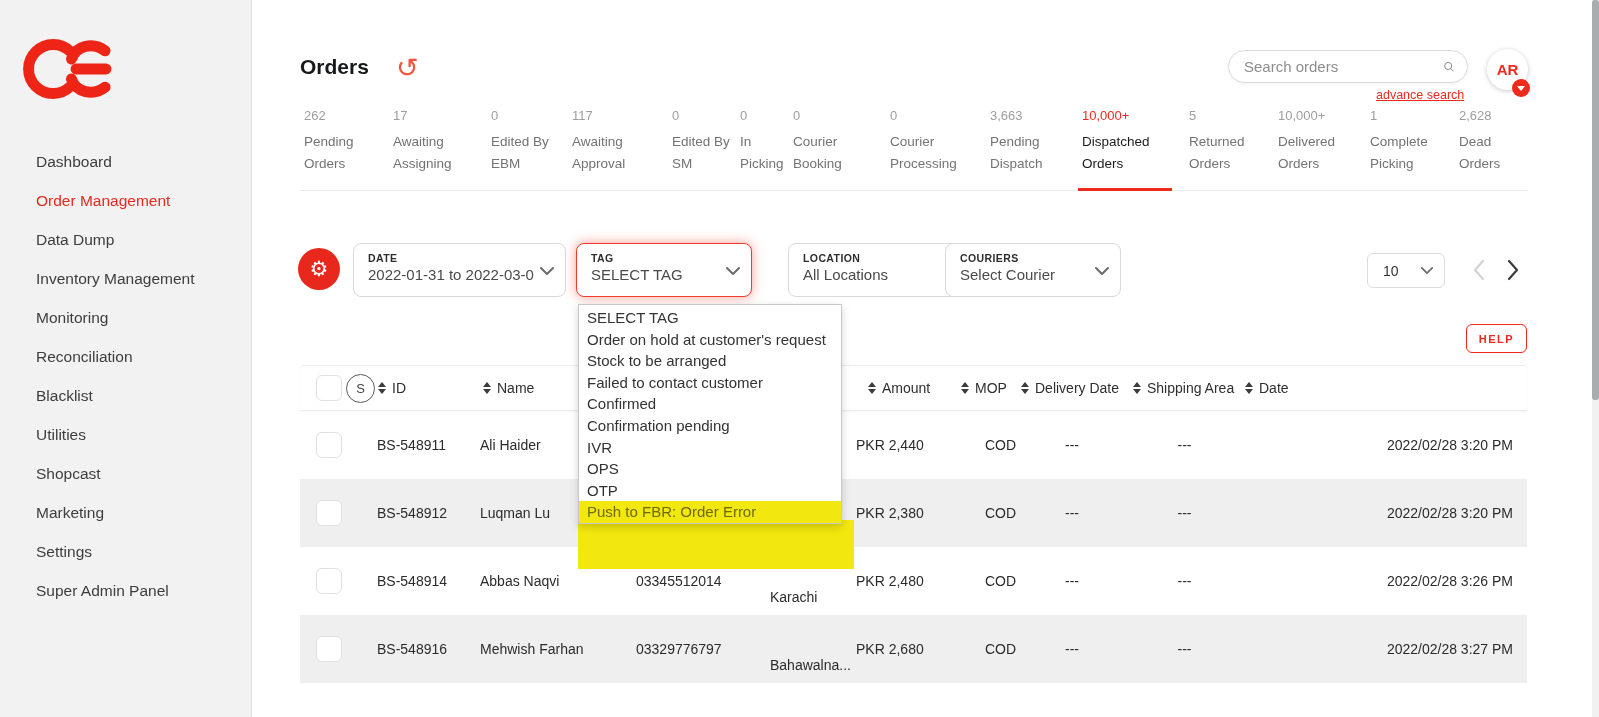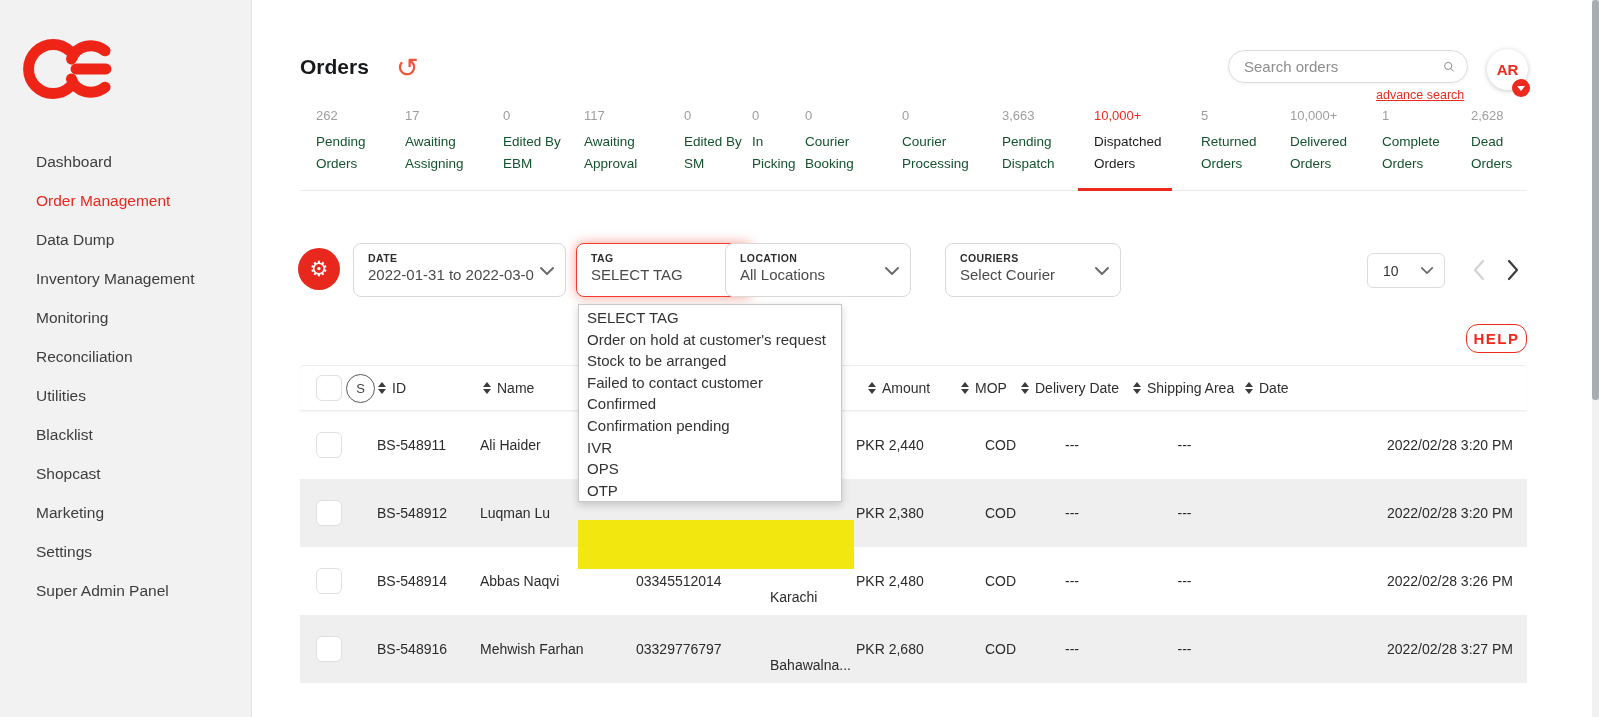--- a/index.html
+++ b/index.html
@@ -31,24 +31,24 @@
                 text-decoration:underline; cursor:pointer; }
   #avatar { position:absolute; left:1487px; top:49px; width:41px; height:41px; border-radius:50%;
             background:#fff; box-shadow:0 1px 5px rgba(0,0,0,.22); display:flex; align-items:center;
             justify-content:center; font-weight:700; font-size:15px; color:#ee2a1e; cursor:pointer; }
   #avatar-badge { position:absolute; left:1512px; top:79px; width:18px; height:18px; border-radius:50%;
                   background:#ee2a1e; display:flex; align-items:center; justify-content:center; cursor:pointer; }
   #avatar-badge::after { content:""; border-left:4px solid transparent; border-right:4px solid transparent;
                          border-top:5px solid #fff; }
 
   
-  #stats { position:absolute; left:316px; top:108px; display:flex;align-items:flex-end; }
+  #stats { position:absolute; left:304px; top:108px; display:flex;align-items:flex-end; }
   .stat { cursor:pointer; }
   .stat .num { font-size:13px; color:#9e9e9e; margin-bottom:8px; }
-  .stat .lbl { font-size:13.5px; color:#14532d; line-height:1.6; white-space:pre-line; }
+  .stat .lbl { font-size:13.5px; color:#737373; line-height:1.6; white-space:pre-line; }
   .stat.active .num { color:#ee2a1e; }
   .stat.active .lbl { color:#1b1b1b; }
   .stat:nth-child(1){width:89px}.stat:nth-child(2){width:98px}.stat:nth-child(3){width:81px}
   .stat:nth-child(4){width:100px}.stat:nth-child(5){width:68px}.stat:nth-child(6){width:53px}
   .stat:nth-child(7){width:97px}.stat:nth-child(8){width:100px}.stat:nth-child(9){width:92px}
   .stat:nth-child(10){width:107px}.stat:nth-child(11){width:89px}.stat:nth-child(12){width:92px}
   .stat:nth-child(13){width:89px}.stat:nth-child(14){width:72px}
   #stats-divider { position:absolute; left:300px; top:190px; width:1227px; height:1px; background:#ebebeb; }
   #active-underline { position:absolute; left:1078px; top:188px; width:94px; height:3px; background:#ee2a1e; }
 
@@ -56,30 +56,30 @@
   #gear-btn { position:absolute; left:298px; top:248px; width:42px; height:42px; border-radius:50%;
               background:#e8281c; display:flex; align-items:center; justify-content:center; cursor:pointer; }
   #gear-btn span { color:#fff; font-size:21px; font-family:"DejaVu Sans", sans-serif; }
   .fbox { position:absolute; top:243px; height:54px; background:#fff; border:1px solid #d9d9d9;
           border-radius:8px; padding:8px 30px 0 14px; cursor:pointer; }
   .fbox .flabel { font-size:10.5px; font-weight:700; letter-spacing:.4px; color:#2d2d2d; }
   .fbox .fvalue { font-size:15px; color:#4a4a4a; margin-top:2px; white-space:nowrap; overflow:hidden; }
   .fbox .chev { position:absolute; right:10px; top:22px; }
   #f-date { left:353px; width:213px; }
   #f-tag  { left:576px; width:176px; border:1.5px solid #f03c2e; box-shadow:0 0 12px rgba(240,60,40,.5); }
-  #f-loc  { left:725px; width:186px; }
+  #f-loc  { left:788px; width:186px; }
   #f-cour { left:945px; width:176px; }
   #pagesize { position:absolute; left:1367px; top:253px; width:78px; height:35px; border:1px solid #dcdcdc;
               border-radius:6px; background:#fff; display:flex; align-items:center; cursor:pointer; }
   #pagesize .pval { font-size:14px; color:#333; padding-left:15px; flex:1; }
   #pagesize .chev { margin-right:10px; }
   #prev-page { position:absolute; left:1472px; top:258px; cursor:default; }
   #next-page { position:absolute; left:1506px; top:258px; cursor:pointer; }
   #help-btn { position:absolute; left:1466px; top:324px; width:61px; height:29px; background:#fff;
-              border:1px solid #ee2a1e; border-radius:12px; color:#ee2a1e; font-size:15px; font-weight:700;
+              border:1px solid #ee2a1e; border-radius:6px; color:#ee2a1e; font-size:11px; font-weight:700;
               letter-spacing:1.5px; display:flex; align-items:center; justify-content:center; cursor:pointer; }
 
   
   #table { position:absolute; left:300px; top:365px; width:1227px; }
   .trow { display:grid; grid-template-columns:40px 36px 104px 140px 125px 105px 105px 62px 110px 115px 285px;
           align-items:center; }
   #thead { height:46px; background:#fff; border-top:1px solid #ececec; border-bottom:1px solid #ececec;
            border-radius:4px 4px 0 0; box-shadow:0 1px 2px rgba(0,0,0,.04); }
   .hcell { display:flex; align-items:center; gap:6px; font-size:14px; color:#2f2f2f; cursor:pointer; }
   .sort { display:flex; flex-direction:column; gap:2.5px; }
@@ -129,22 +129,22 @@
     <path d="M 66 35 L 99 35"></path>
     <path d="M 61 46 C 66 61, 85 65, 98 55"></path>
   </svg>
   <ul id="nav">
     <li>Dashboard</li>
     <li class="active">Order Management</li>
     <li>Data Dump</li>
     <li>Inventory Management</li>
     <li>Monitoring</li>
     <li>Reconciliation</li>
+    <li>Blacklist</li>
     <li>Utilities</li>
-    <li>Blacklist</li>
     <li>Shopcast</li>
     <li>Marketing</li>
     <li>Settings</li>
     <li>Super Admin Panel</li>
   </ul>
 </div>
 
 <div id="page-title">Orders</div>
 <div id="refresh-ico">↻</div>
 
@@ -216,21 +216,21 @@
 Orders</div>
     </div>
   <div class="stat">
       <div class="num">10,000+</div>
       <div class="lbl">Delivered
 Orders</div>
     </div>
   <div class="stat">
       <div class="num">1</div>
       <div class="lbl">Complete
-Orders</div>
+Picking</div>
     </div>
   <div class="stat">
       <div class="num">2,628</div>
       <div class="lbl">Dead
 Orders</div>
     </div>
 </div>
 <div id="stats-divider"></div>
 <div id="active-underline"></div>
 
@@ -383,16 +383,17 @@
 <div id="tag-dropdown">
   <div class="dd-item">SELECT TAG</div>
   <div class="dd-item">Order on hold at customer's request</div>
   <div class="dd-item">Stock to be arranged</div>
   <div class="dd-item">Failed to contact customer</div>
   <div class="dd-item">Confirmed</div>
   <div class="dd-item">Confirmation pending</div>
   <div class="dd-item">IVR</div>
   <div class="dd-item">OPS</div>
   <div class="dd-item">OTP</div>
+  <div class="dd-item hl-yellow">Push to FBR: Order Error</div>
 </div>
 
 <div id="scroll-track"></div>
 <div id="scroll-thumb"></div>
 
 </body></html>

